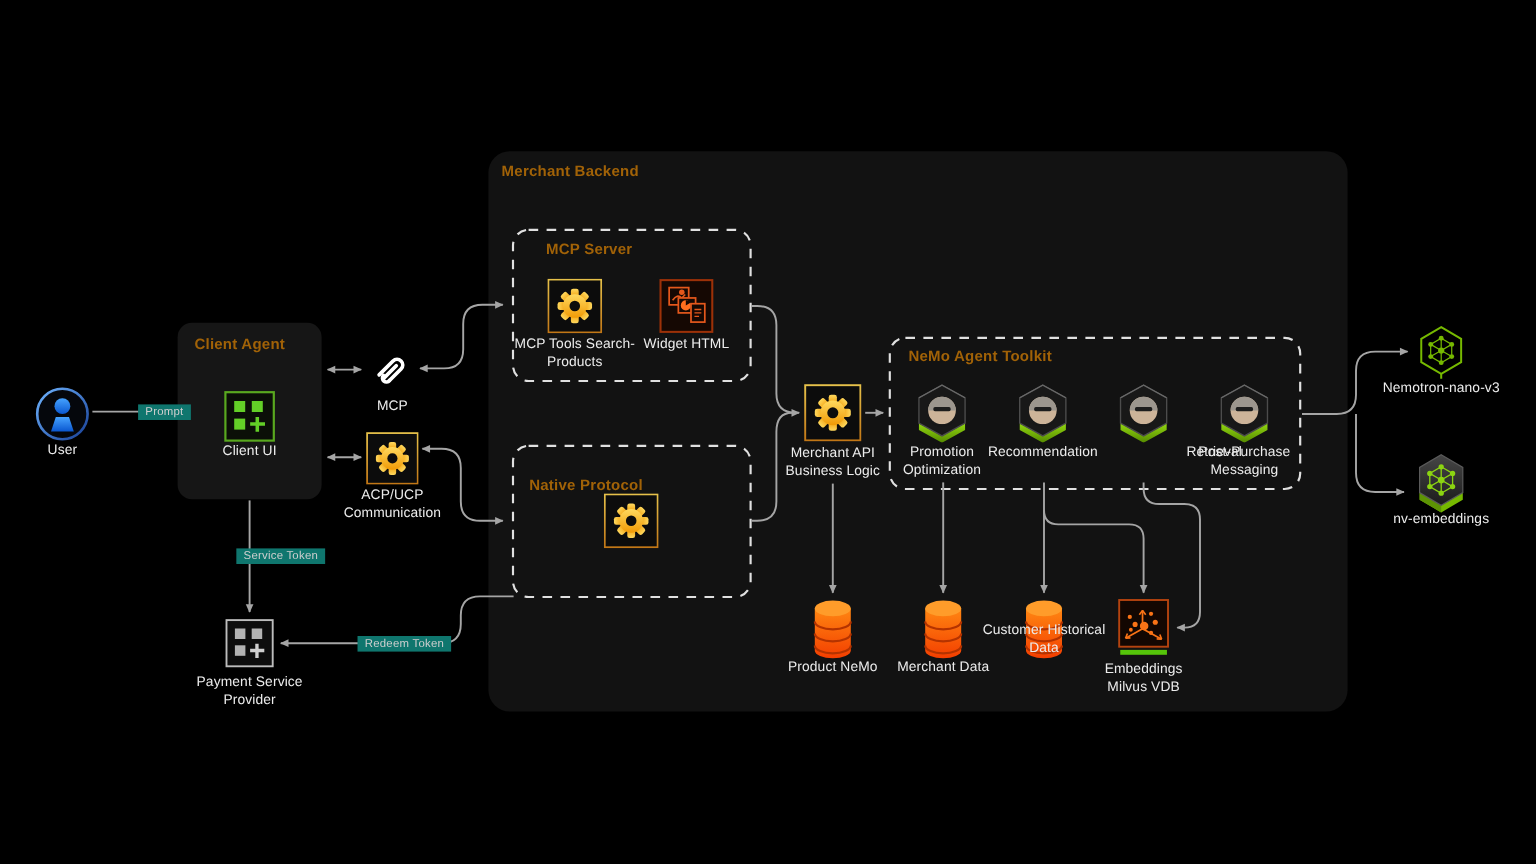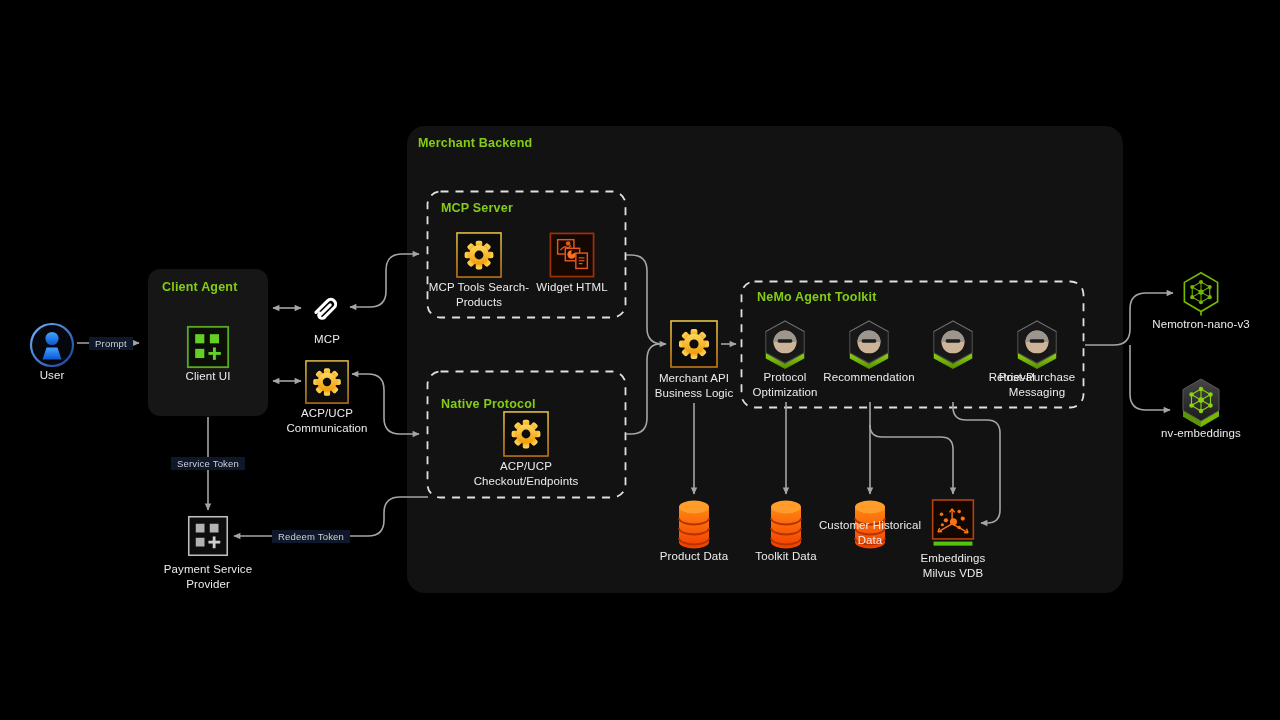--- a/index.html
+++ b/index.html
@@ -2,23 +2,23 @@
 <html><head>
 <meta charset="utf-8">
 <style>
   html,body{margin:0;padding:0;background:#000;}
   body{font-family:"Liberation Sans", sans-serif;}
   .stage{position:relative;width:1280px;height:720px;background:#000;overflow:hidden;}
   .panel{position:absolute;background:#131313;}
   .panel.client{left:148px;top:269px;width:120px;height:147px;border-radius:12px;background:#161616;}
   .panel.backend{left:407px;top:126px;width:716px;height:467px;border-radius:18px;background:#121212;}
   .overlay{position:absolute;left:0;top:0;width:1280px;height:720px;pointer-events:none;}
-  .panel-title{position:absolute;font-size:12.5px;font-weight:700;color:#84cc16;letter-spacing:.2px;white-space:nowrap;}
+  .panel-title{position:absolute;font-size:12.5px;font-weight:700;color:#a16207;letter-spacing:.2px;white-space:nowrap;}
   .node-label{position:absolute;text-align:center;font-size:11.5px;line-height:1.32;color:#ececec;letter-spacing:.1px;}
-  .edge-label{position:absolute;transform:translateX(-50%);background:#0f172a;color:#cfcfcf;font-size:9.5px;padding:1px 6px;white-space:nowrap;letter-spacing:.2px;}
+  .edge-label{position:absolute;transform:translateX(-50%);background:#0f766e;color:#cfcfcf;font-size:9.5px;padding:1px 6px;white-space:nowrap;letter-spacing:.2px;margin-left:26px;}
   .icon{position:absolute;}
   svg{display:block;}
 </style>
 </head>
 <body>
 
 <div class="stage">
 
   <div class="panel backend"></div>
   <div class="panel client"></div>
@@ -241,21 +241,21 @@
       <path d="M 694,403 V 494" marker-end="url(#ah)"></path>
       <path d="M 786,402 V 494" marker-end="url(#ah)"></path>
       <path d="M 870,402 V 494" marker-end="url(#ah)"></path>
       <path d="M 870,425 Q 870,437 882,437 H 941 Q 953,437 953,449 V 494" marker-end="url(#ah)"></path>
       <path d="M 953,402 V 407 Q 953,420 966,420 H 987 Q 1000,420 1000,433 V 510 Q 1000,523 987,523 H 981" marker-end="url(#ah)"></path>
     </g>
   </svg>
 
   <div class="panel-title" style="left:418px;top:136px;">Merchant Backend</div>
   <div class="panel-title" style="left:162px;top:280px;">Client Agent</div>
-  <div class="panel-title" style="left:441px;top:201px;">MCP Server</div>
+  <div class="panel-title" style="left:455px;top:201px;">MCP Server</div>
   <div class="panel-title" style="left:441px;top:397px;">Native Protocol</div>
   <div class="panel-title" style="left:757px;top:290px;">NeMo Agent Toolkit</div>
 
   <svg class="icon" style="left:28px;top:321px;" width="48" height="48">
       <use href="#s-user"></use>
     </svg>
   <svg class="icon" style="left:186px;top:325px;" width="44" height="44">
       <use href="#s-clientui"></use>
     </svg>
   <svg class="icon" style="left:307px;top:288px;" width="40" height="40">
@@ -310,28 +310,27 @@
       <use href="#s-model-solid"></use>
     </svg>
 
   <div class="node-label" style="left:22px;top:368px;width:60px;">User</div>
   <div class="node-label" style="left:168px;top:369px;width:80px;">Client UI</div>
   <div class="node-label" style="left:297px;top:332px;width:60px;">MCP</div>
   <div class="node-label" style="left:272px;top:406px;width:110px;">ACP/UCP Communication</div>
   <div class="node-label" style="left:153px;top:562px;width:110px;">Payment Service Provider</div>
   <div class="node-label" style="left:421px;top:280px;width:116px;">MCP Tools Search-Products</div>
   <div class="node-label" style="left:522px;top:280px;width:100px;text-align:center;">Widget HTML</div>
-  <div class="node-label" style="left:456px;top:459px;width:140px;">ACP/UCP Checkout/Endpoints</div>
   <div class="node-label" style="left:642px;top:371px;width:104px;">Merchant API Business Logic</div>
-  <div class="node-label" style="left:737px;top:370px;width:96px;">Protocol Optimization</div>
+  <div class="node-label" style="left:737px;top:370px;width:96px;">Promotion Optimization</div>
   <div class="node-label" style="left:809px;top:370px;width:120px;">Recommendation</div>
   <div class="node-label" style="left:945px;top:370px;width:90px;text-align:right;">Retrieval</div>
   <div class="node-label" style="left:985px;top:370px;width:104px;">Post-Purchase Messaging</div>
-  <div class="node-label" style="left:639px;top:549px;width:110px;">Product Data</div>
-  <div class="node-label" style="left:731px;top:549px;width:110px;">Toolkit Data</div>
+  <div class="node-label" style="left:639px;top:549px;width:110px;">Product NeMo</div>
+  <div class="node-label" style="left:731px;top:549px;width:110px;">Merchant Data</div>
   <div class="node-label" style="left:812px;top:518px;width:116px;">Customer Historical Data</div>
   <div class="node-label" style="left:911px;top:551px;width:84px;">Embeddings Milvus VDB</div>
   <div class="node-label" style="left:1116px;top:317px;width:170px;">Nemotron-nano-v3</div>
   <div class="node-label" style="left:1131px;top:426px;width:140px;">nv-embeddings</div>
 
   <div class="edge-label" style="left:111px;top:337px;">Prompt</div>
   <div class="edge-label" style="left:208px;top:457px;">Service Token</div>
   <div class="edge-label" style="left:311px;top:530px;">Redeem Token</div>
 
 </div>

